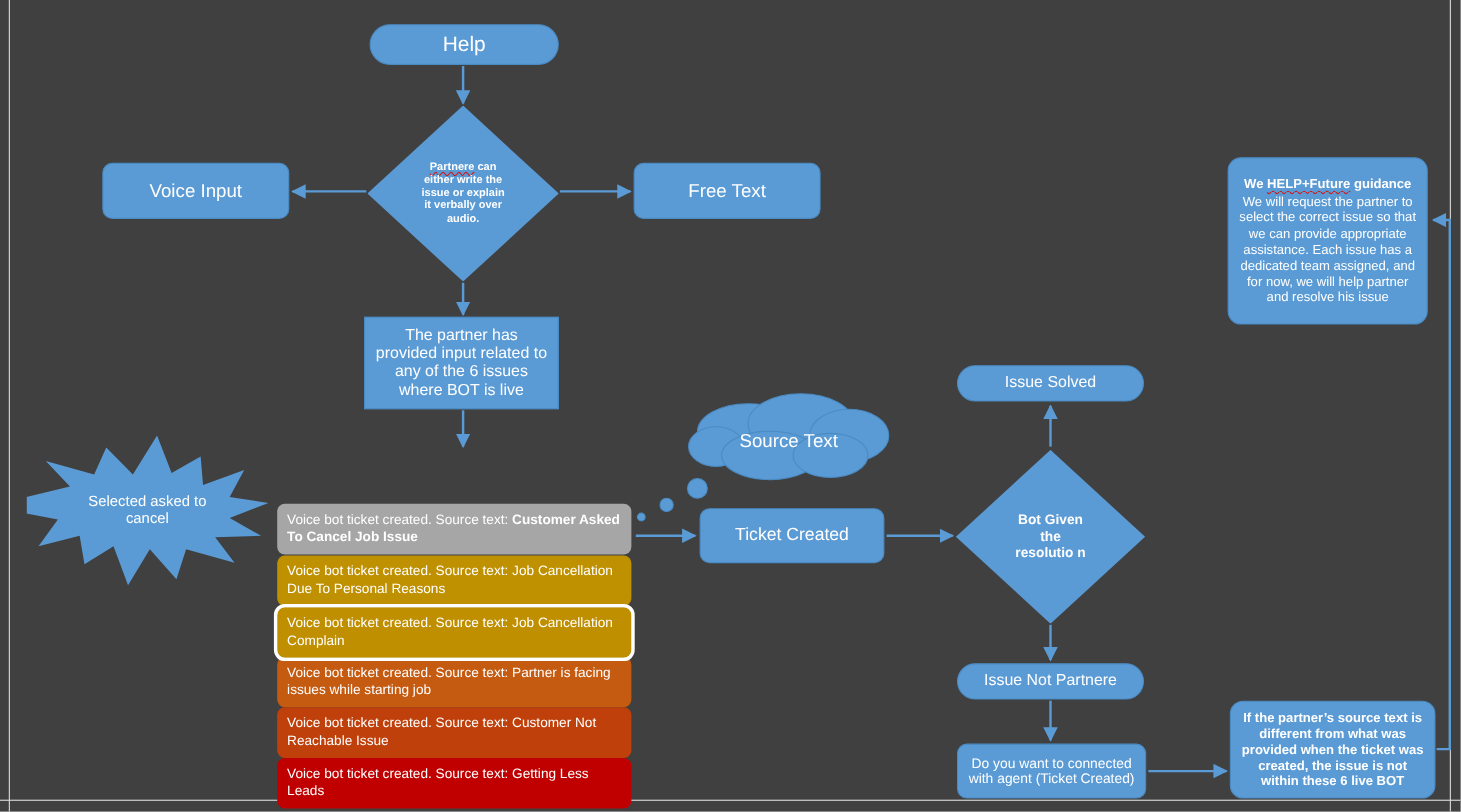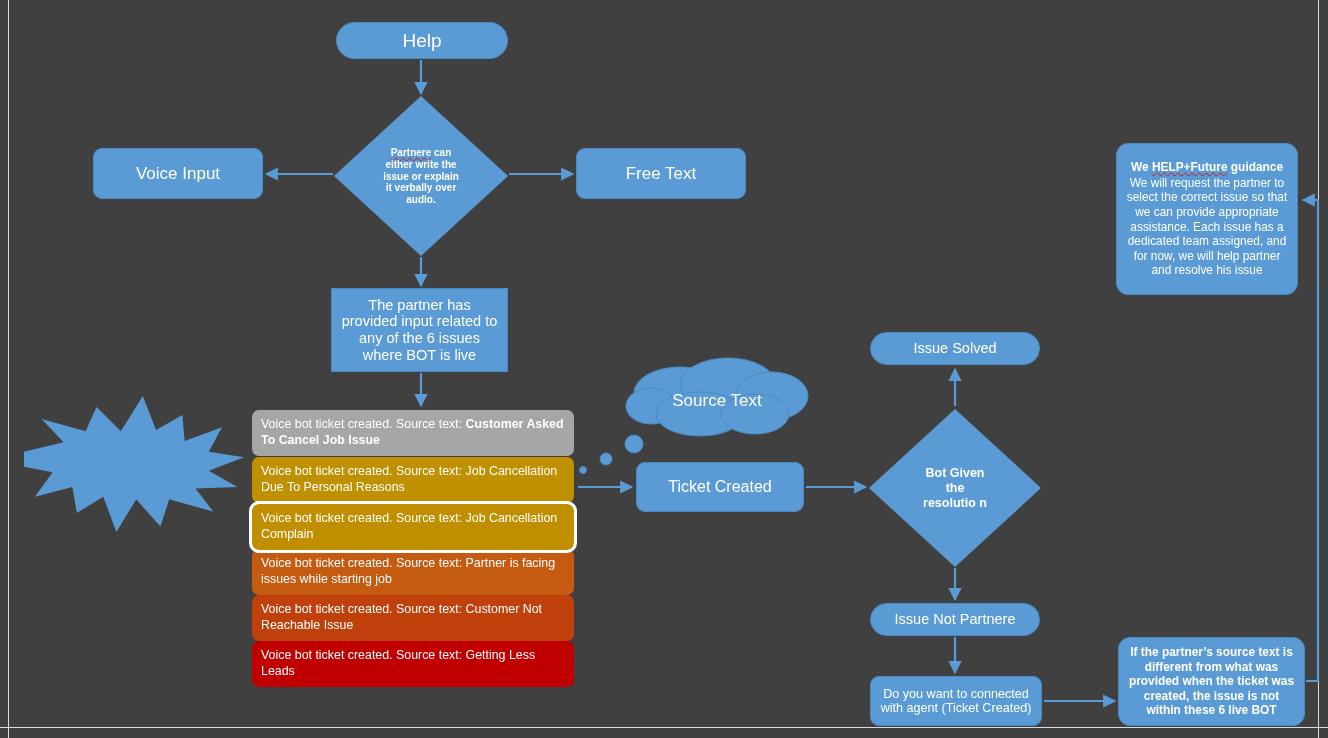--- a/index.html
+++ b/index.html
@@ -122,20 +122,21 @@
     position: absolute;
     left: 252px;
     width: 322px;
     box-sizing: border-box;
     border-radius: 7px;
     color: #ffffff;
     font-size: 12.4px;
     line-height: 1.28;
     padding: 7px 3px 7px 9px;
     text-align: left;
+    margin-top: 48px;
   }
   .ticket b { font-weight: bold; }
   #ticket-0 { top: 410px; height: 46px; background: #a6a6a6; }
   #ticket-1 { top: 457px; height: 46px; background: #bf9000; }
   #ticket-2 {
     top: 504px; height: 46px; background: #bf8f00;
     outline: 3px solid #ffffff;
     box-shadow: 0 0 0 1px #d8d8d8;
     z-index: 4;
   }
@@ -296,20 +297,21 @@
     <div class="diamond-shape"></div>
     <div class="diamond-text"><span class="spell">Partnere</span><span> can either write the issue or explain it verbally over audio.</span></div>
   </div>
 
   <div class="node blue sharp-rect" id="node-partner-input">
     <span class="node-label">The partner has provided input related to any of the 6 issues where BOT is live</span>
   </div>
 
   <div id="node-star" style="position:absolute;">
     <div class="star-shape"></div>
+    <div class="star-text">Selected asked to cancel</div>
   </div>
 
   <div class="ticket" id="ticket-0" style="background: rgb(166, 166, 166);">
     <span>Voice bot ticket created. Source text: </span><b>Customer Asked To Cancel Job Issue</b>
   </div>
   <div class="ticket" id="ticket-1" style="background: rgb(191, 144, 0);">
     <span>Voice bot ticket created. Source text: </span><span>Job Cancellation Due To Personal Reasons</span>
   </div>
   <div class="ticket" id="ticket-3" style="background: rgb(197, 90, 17);">
     <span>Voice bot ticket created. Source text: </span><span>Partner is facing issues while starting job</span>

